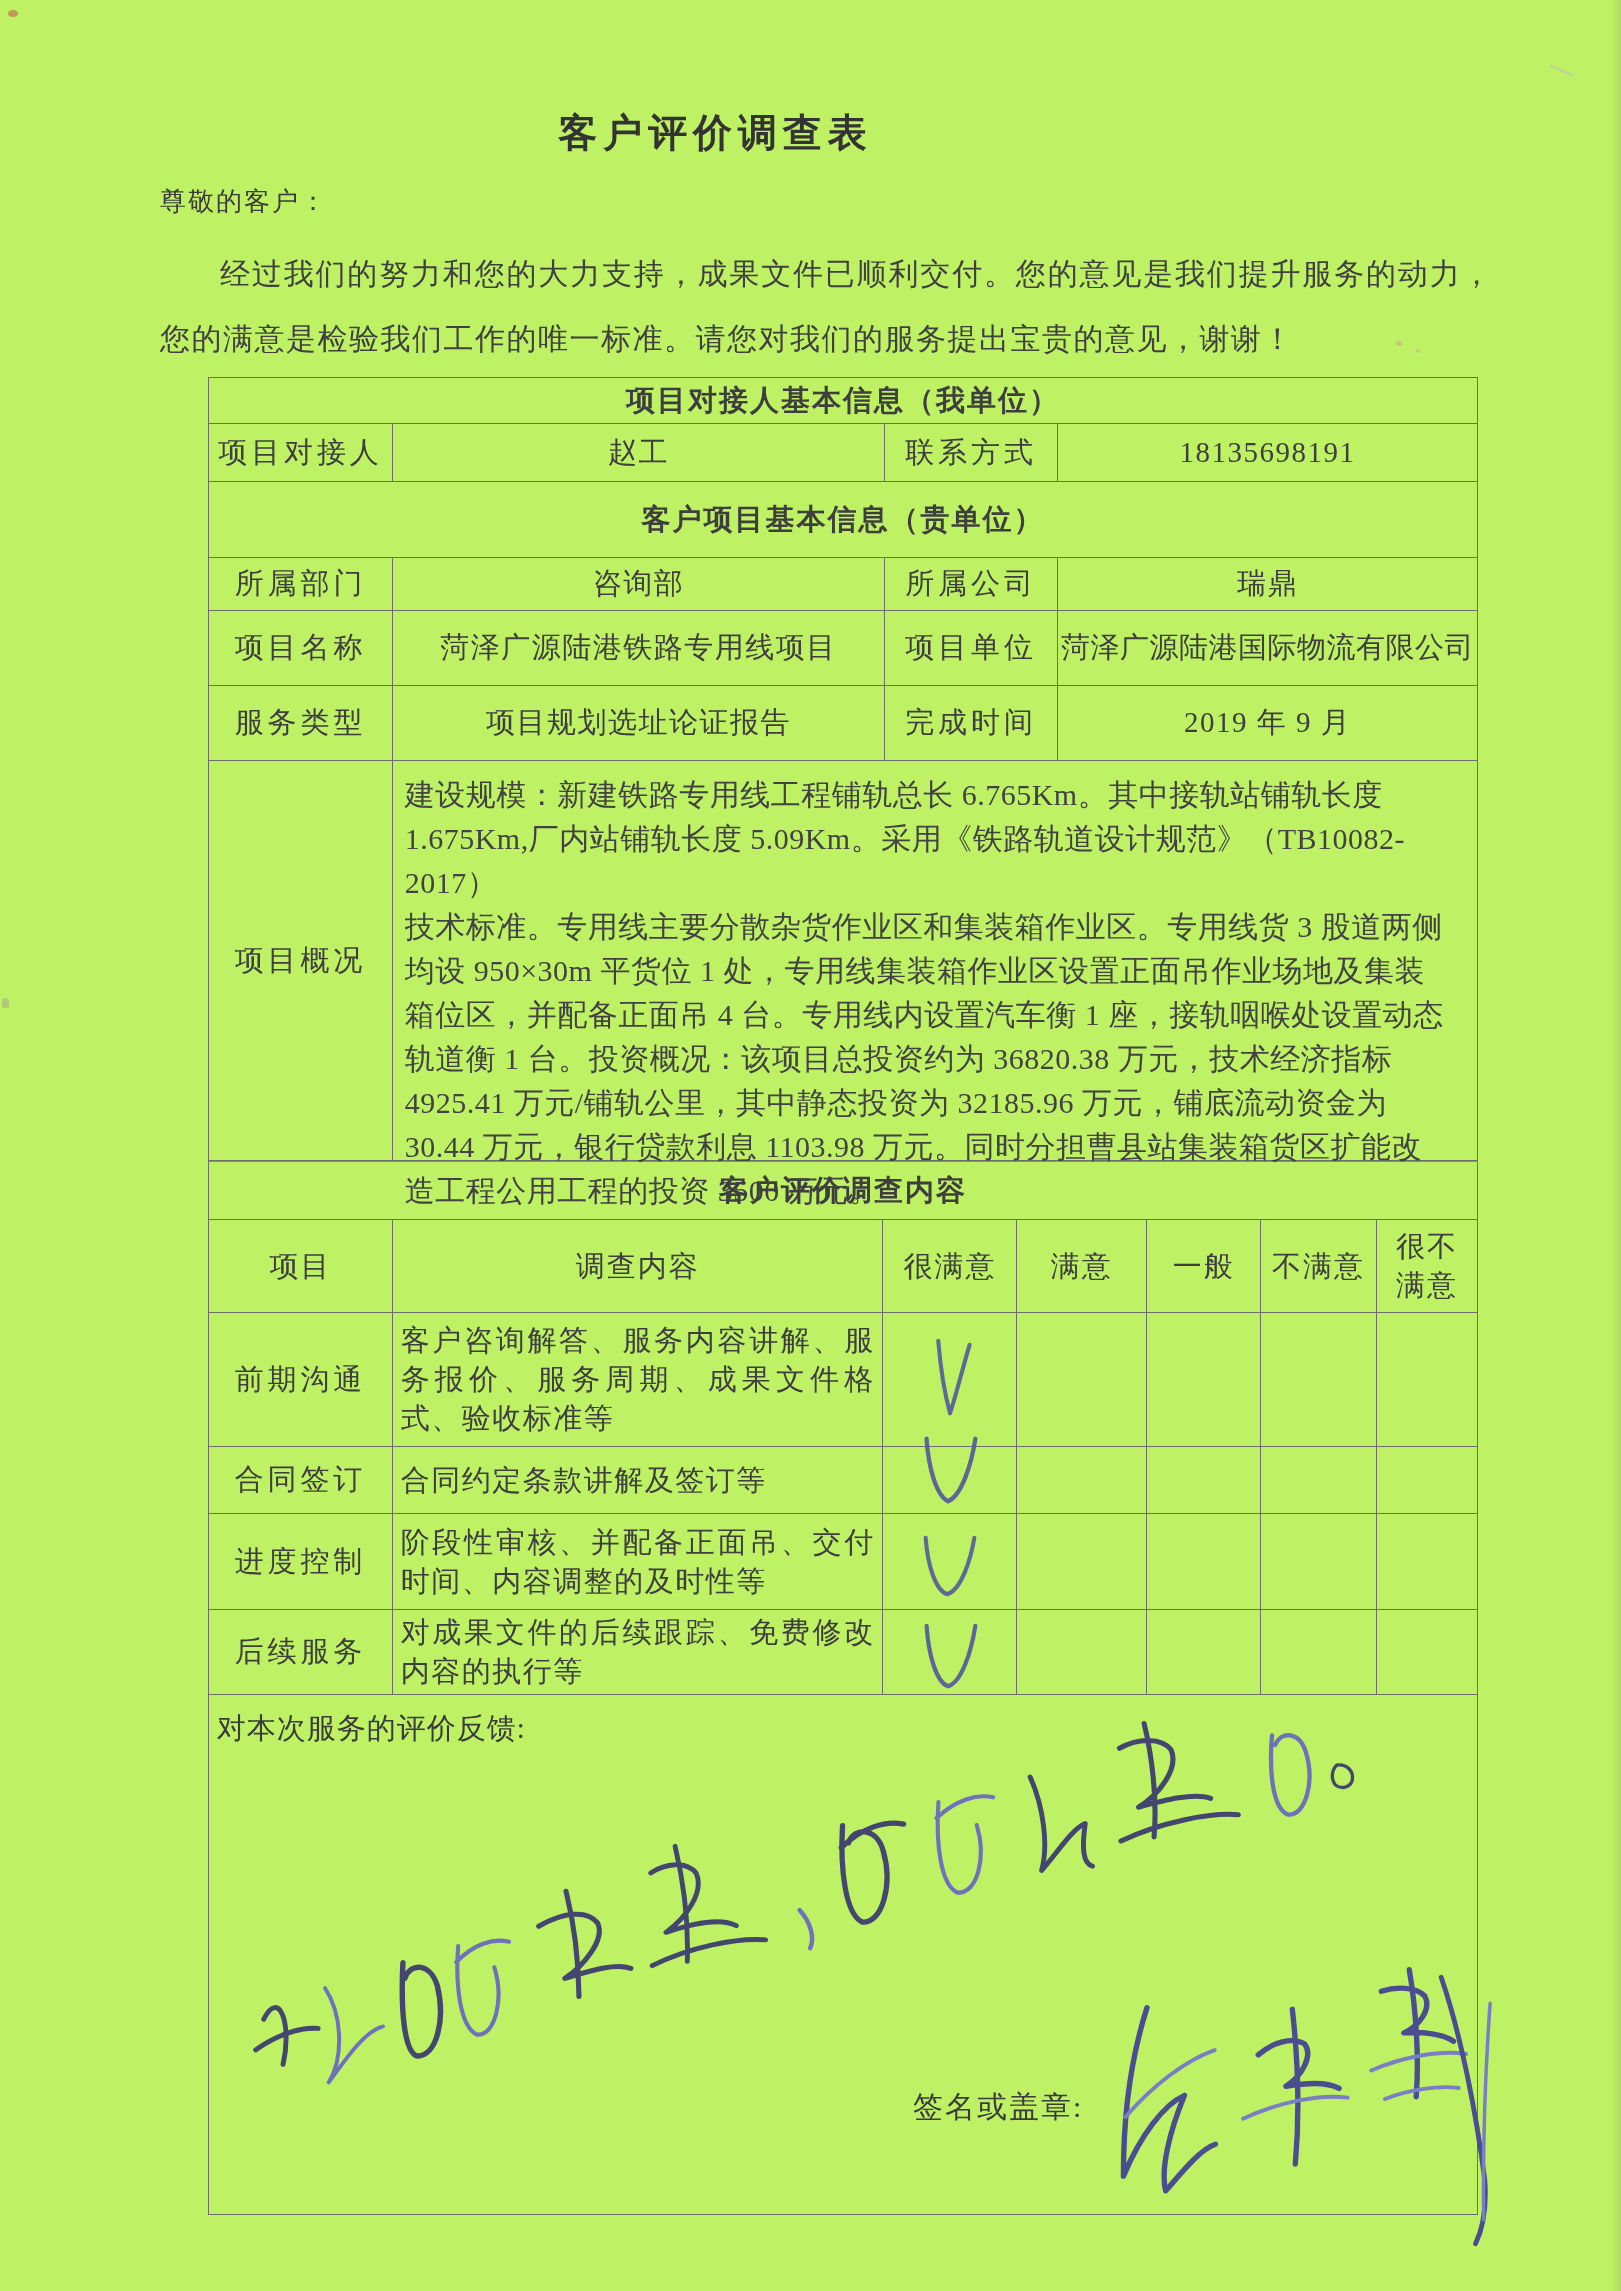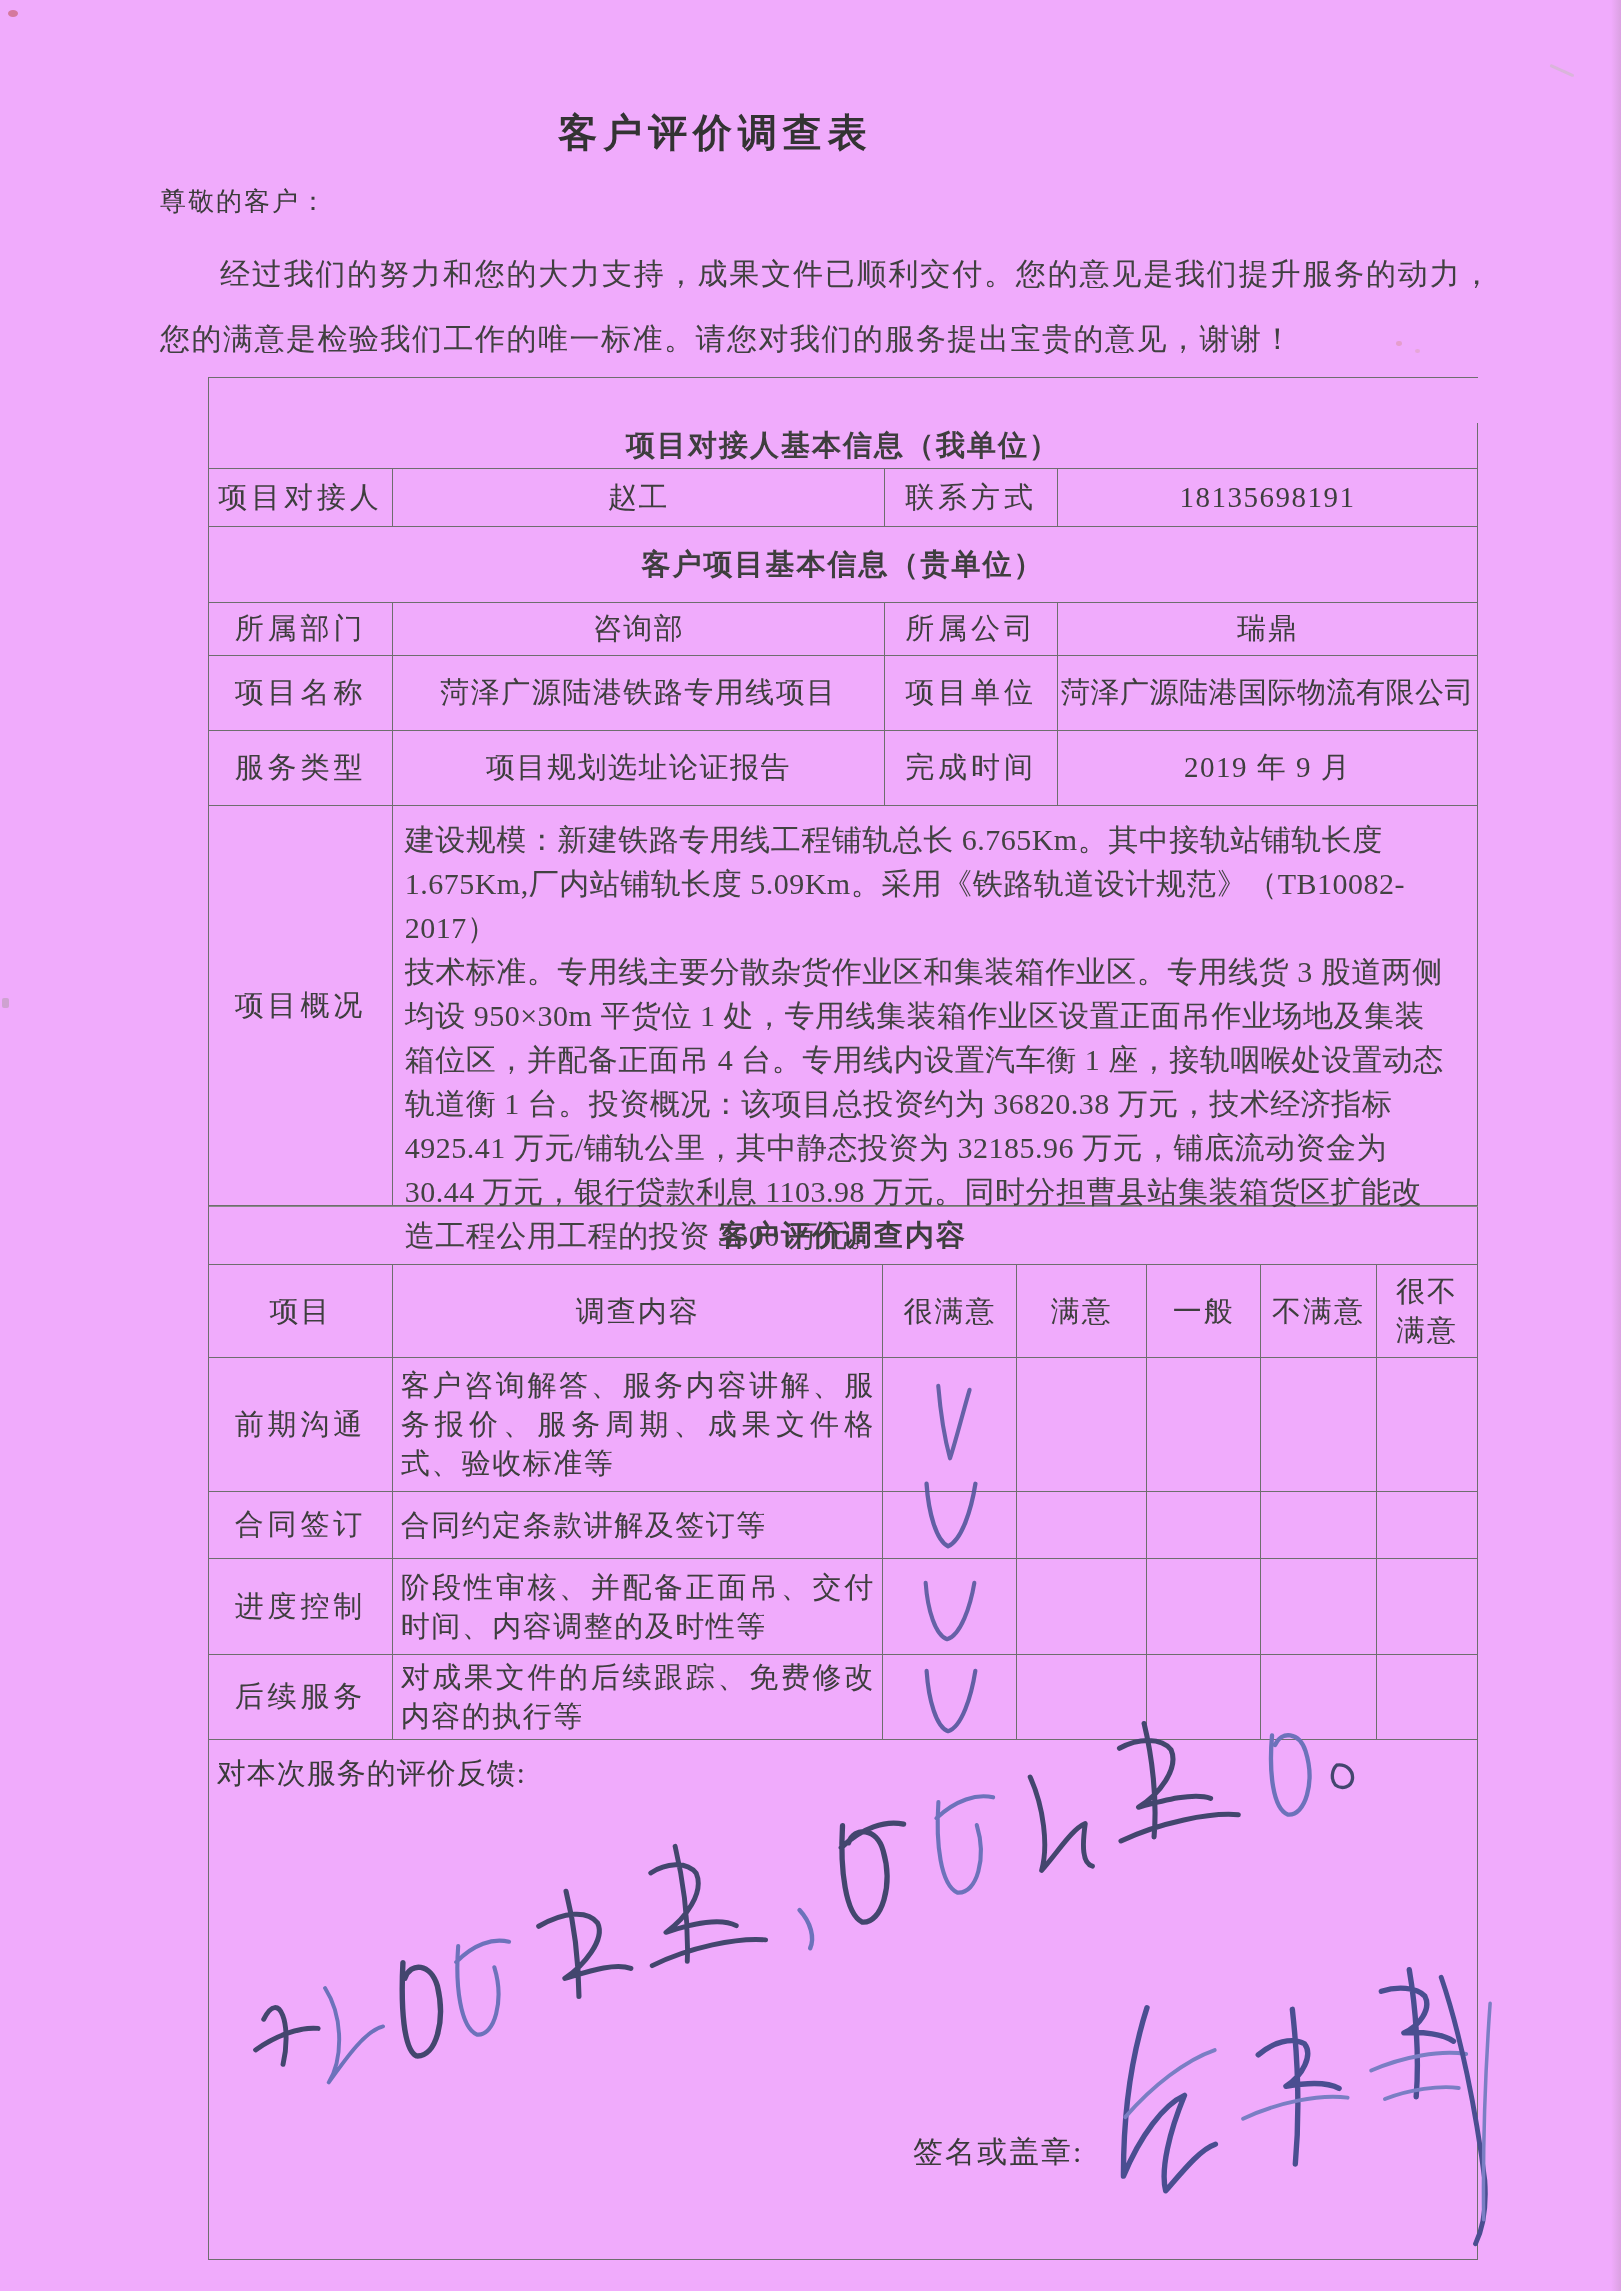--- a/index.html
+++ b/index.html
@@ -1,18 +1,18 @@
 <!DOCTYPE html>
 <html><head>
 <meta charset="utf-8">
 <style>
   html,body{margin:0;padding:0;background:#e9e7e2;}
   .page{
     position:relative;width:1621px;height:2292px;margin:0 auto;
-    background:#f0abfc;overflow:hidden;
+    background:#bef264;overflow:hidden;
     font-family:"Liberation Serif","DejaVu Serif",serif;
     color:#3b3b3b;
   }
   .edge-shade{position:absolute;right:0;top:0;width:9.8px;height:100%;
     background:linear-gradient(to right,rgba(0,0,0,0),rgba(120,115,105,.18));}
   .artifact{position:absolute;border-radius:50%;}
 
   .title{position:absolute;top:106px;left:0;width:1431px;text-align:center;
     font-size:39px;font-weight:bold;letter-spacing:5.9px;color:#333;}
   .salutation{position:absolute;top:184px;left:160px;font-size:26px;letter-spacing:2px;}
@@ -59,21 +59,21 @@
   <div class="artifact" style="left:1415px;top:349px;width:4.9px;height:3.9px;background:#d9a2aa;opacity:.45;"></div>
   <div class="artifact" style="left:2px;top:998px;width:6.9px;height:9.8px;background:#9a978f;opacity:.4;border-radius:2px;"></div>
   <div class="artifact" style="left:1549px;top:69px;width:25.5px;height:2.9px;background:#c2bfb8;opacity:.5;transform:rotate(24deg);border-radius:2px;"></div>
 
   <div class="title">客户评价调查表</div>
   <div class="salutation">尊敬的客户：</div>
   <div class="intro">经过我们的努力和您的大力支持，成果文件已顺利交付。您的意见是我们提升服务的动力，您的满意是检验我们工作的唯一标准。请您对我们的服务提出宝贵的意见，谢谢！</div>
 
   <div class="doc-table">
 
-    <div class="trow" style="height:46px;margin-top:45px;">
+    <div class="trow" style="height:46px;">
       <div class="tcell sec-header" style="width:1270px;">项目对接人基本信息（我单位）</div>
     </div>
 
     <div class="trow" style="height:58px;">
       <div class="tcell label-cell" style="width:184px;">项目对接人</div>
       <div class="tcell" style="width:492px;">赵工</div>
       <div class="tcell label-cell" style="width:173px;">联系方式</div>
       <div class="tcell" style="width:420px;">18135698191</div>
     </div>
 

